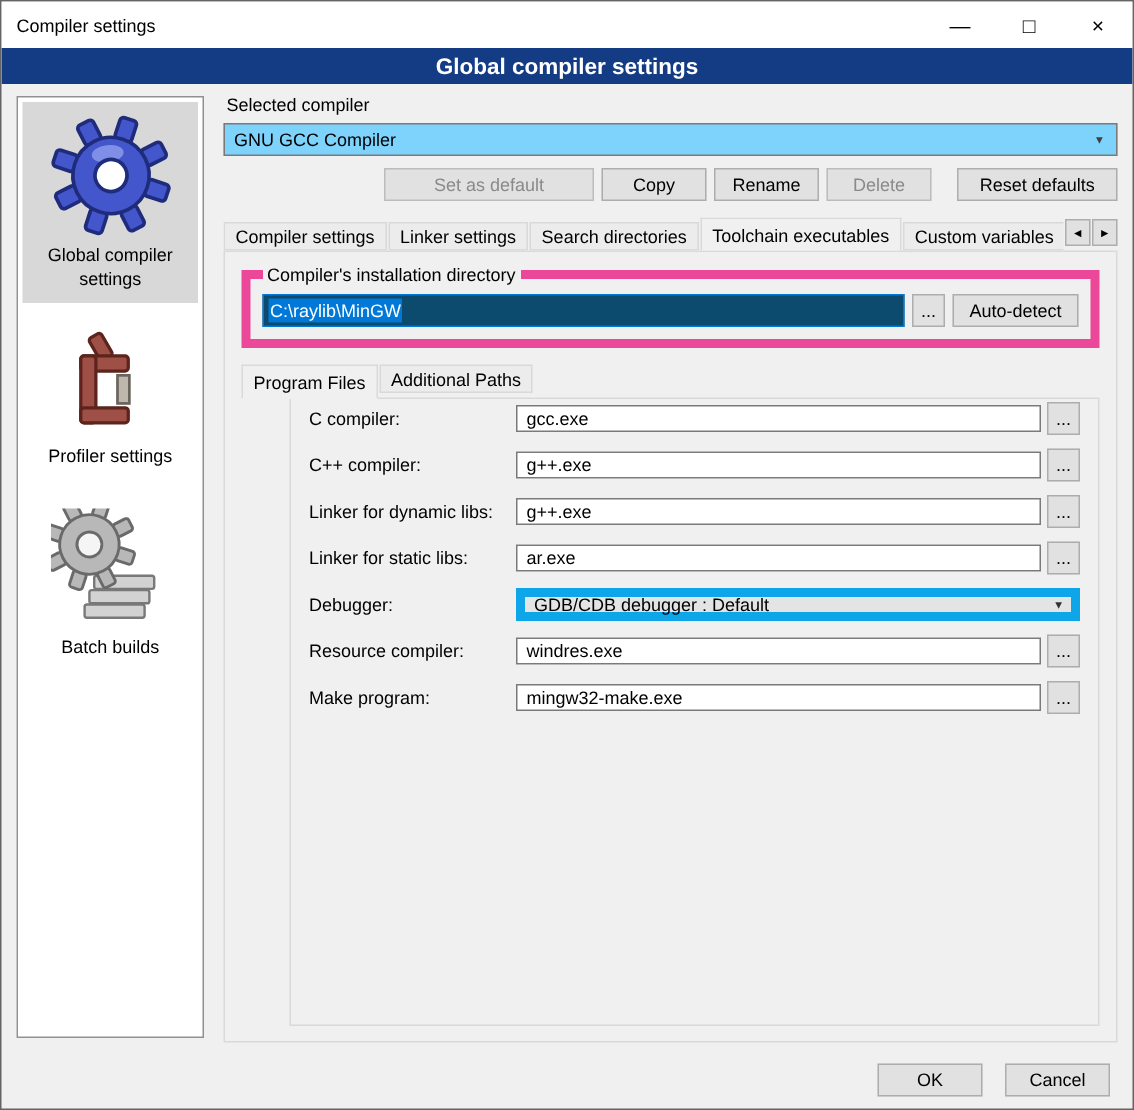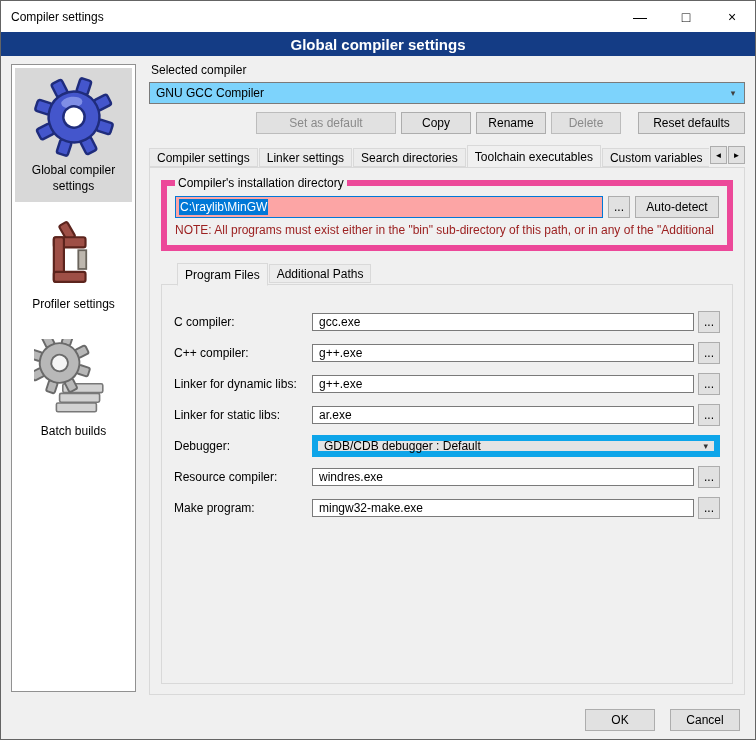--- a/index.html
+++ b/index.html
@@ -42,28 +42,28 @@
   .tab { background:#ececec; border:1px solid #d9d9d9; height:19px; padding:2px 7px 3px; font-size:12px; white-space:nowrap; margin-right:1px; line-height:14px; }
   .tab.active { background:#f0f0f0; height:23px; padding-top:4px; margin-bottom:-1px; border-bottom:1px solid #f0f0f0; position:relative; z-index:2; }
   .tab-arrows { position:absolute; right:0; bottom:3px; display:flex; gap:1px; background:#f0f0f0; }
   .tab-arrow { width:17px; height:18px; border:1px solid #adadad; background:#e1e1e1; font-size:8px; display:flex; align-items:center; justify-content:center; }
 
   .tab-panel { border:1px solid #d9d9d9; background:#f0f0f0; height:528px; padding:8px 11px 10px; display:flex; flex-direction:column; }
 
   fieldset.group { border:6px solid #ec4899; padding:4px 8px 8px; }
   legend { font-size:12px; padding:0 3px; }
   .dir-row { display:flex; gap:5px; margin-top:2px; }
-  .dirinput { flex:1; height:22px; border:1px solid #0078d7; background:#fca5a5; display:flex; align-items:center; padding:0 3px; overflow:hidden; }
+  .dirinput { flex:1; height:22px; border:1px solid #0078d7; background:#0c4a6e; display:flex; align-items:center; padding:0 3px; overflow:hidden; }
   .dirinput .sel { background:#0078d7; color:#fff; font-size:12px; padding:1px 1px; white-space:pre; }
   .browse-sm { width:22px; }
   .autodetect { width:84px; }
   .note { margin-top:5px; font-size:12px; color:#9c2121; white-space:nowrap; overflow:hidden; }
 
-  .subtabbar { margin-top:11px; height:23px; display:flex; align-items:center;margin-left:16px; }
-  .subpanel { border:1px solid #d9d9d9; flex:1; padding:26px 12px; margin-top:-1px; background:#f0f0f0; }
+  .subtabbar { margin-top:11px; height:23px; display:flex; align-items:flex-start; }
+  .subpanel { border:1px solid #d9d9d9; flex:1; padding:2px 12px; margin-top:-1px; background:#f0f0f0;margin-left:32px; }
 
   .frow { display:flex; align-items:center; margin-bottom:9px; height:22px; }
   .flabel { flex:0 0 138px; font-size:12px; }
   .finput { flex:1; height:18px; border:1px solid #7a7a7a; background:#fff; display:flex; align-items:center; padding:0 6px; font-size:12px; }
   .fbrowse { flex:0 0 22px; margin-left:4px; }
   .fselect { flex:1; height:22px; border:6px solid #0ea5e9; background:#e4e4e4; display:flex; align-items:center; padding:0 6px; font-size:12px; }
   .fselect .arrow { margin-left:auto; font-size:9px; color:#333; }
 
   .footer { position:absolute; right:15px; bottom:8px; display:flex; gap:15px; }
   .footer .btn { width:70px; }
@@ -186,21 +186,20 @@
 
       <fieldset class="group">
         <legend>Compiler's installation directory</legend>
         <div class="dir-row">
           <div class="dirinput">
             <span class="sel">C:\raylib\MinGW</span>
           </div>
           <div class="btn browse-sm">...</div>
           <div class="btn autodetect">Auto-detect</div>
         </div>
-        <div class="note">NOTE: All programs must exist either in the "bin" sub-directory of this path, or in any of the "Additional</div>
       </fieldset>
 
       <div class="subtabbar">
         <div class="tab active">Program Files</div>
         <div class="tab">Additional Paths</div>
       </div>
 
       <div class="subpanel">
 
         <div class="frow">

